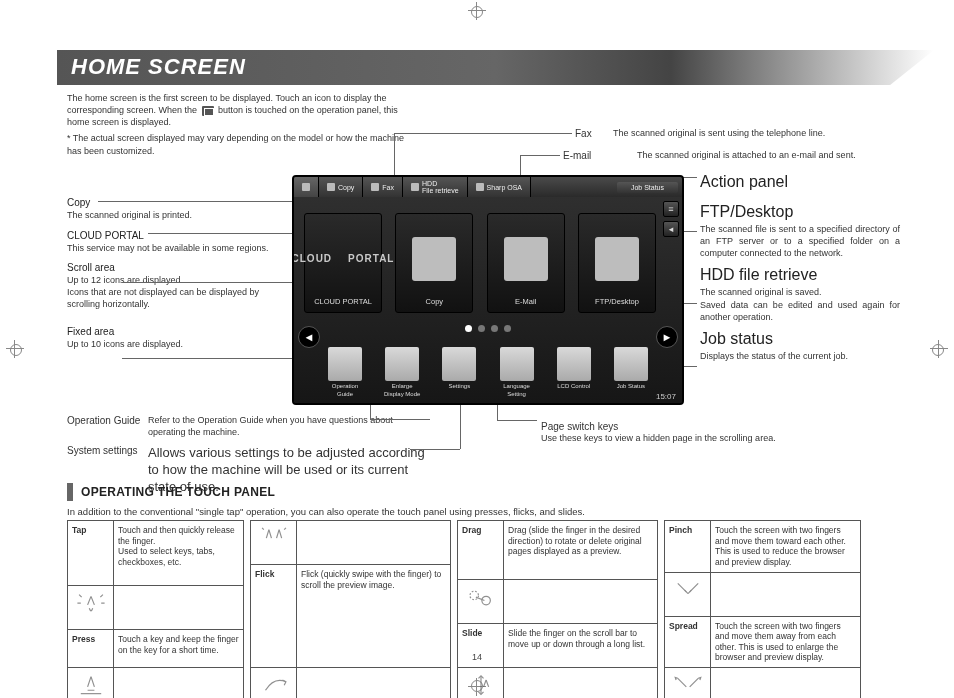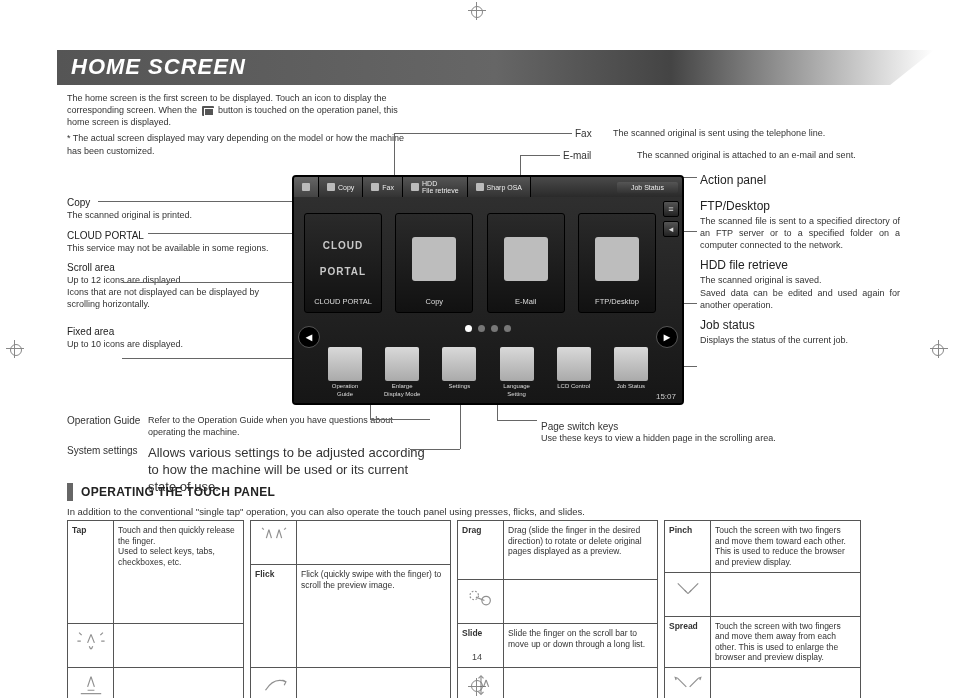--- a/index.html
+++ b/index.html
@@ -44,21 +44,21 @@
 
   
   .left-labels{position:absolute;left:67px;top:197px;width:230px}
   .left-labels .lbl{position:relative;margin-bottom:8px}
   .left-labels .lbl .t{font-size:10px;color:#222}
   .left-labels .lbl .d{font-size:9px;color:#333;line-height:1.3;margin-top:2px;max-width:210px}
   .leader-left{position:absolute;height:1px;background:#666;}
   
   .right-labels{position:absolute;left:700px;top:173px;width:200px}
   .right-labels .lbl{position:relative;margin-bottom:7px}
-  .right-labels .lbl .t{font-size:12px;color:#222}
+  .right-labels .lbl .t{font-size:16px;color:#222}
   .right-labels .lbl .d{font-size:9px;color:#333;line-height:1.35;margin-top:2px;text-align:justify}
   .leader-right{position:absolute;height:1px;background:#666;}
   .leader-v{position:absolute;width:1px;background:#666;}
 
   
   .fax-label{position:absolute;left:575px;top:128px;font-size:10px}
   .fax-desc{position:absolute;left:613px;top:128px;font-size:9px}
   .email-label{position:absolute;left:563px;top:150px;font-size:10px}
   .email-desc{position:absolute;left:637px;top:150px;font-size:9px}
 
@@ -83,21 +83,21 @@
   .panel .ttab.sel{background:linear-gradient(#666,#444)}
   .panel .ttab .ico{width:8px;height:8px;background:#bbb;border-radius:1px;display:inline-block}
   .panel .jobstatus-top{margin-left:auto;padding:2px 14px;font-size:7px;background:linear-gradient(#555,#333);border-radius:2px;margin-right:4px}
   .panel .body{position:relative;height:calc(100% - 20px);background:linear-gradient(#2f2f2f,#161616);}
   .panel .side{position:absolute;right:3px;top:4px;display:flex;flex-direction:column;gap:4px}
   .panel .side .sq{width:16px;height:16px;background:linear-gradient(#555,#222);border:1px solid #000;border-radius:2px;display:flex;align-items:center;justify-content:center;color:#ddd;font-size:9px}
   .panel .scroll-row{position:absolute;left:10px;right:26px;top:14px;height:104px;display:flex;justify-content:space-between;align-items:center}
   .panel .tile{width:78px;height:100px;background:linear-gradient(#2a2a2a,#111);border:1px solid #000;border-radius:3px;display:flex;flex-direction:column;align-items:center;justify-content:flex-end;padding:6px;color:#ddd;}
   .panel .tile .big{flex:1;display:flex;align-items:center;justify-content:center}
   .panel .tile .big .ic{width:44px;height:44px;background:#bdbdbd;border-radius:3px}
-  .panel .tile.cloud .big{flex-direction:column;gap:16px}
+  .panel .tile.cloud .big{flex-direction:row;gap:16px}
   .panel .tile.cloud .ctext{font-family:Arial;font-weight:bold;color:#c9c9c9;font-size:10px;letter-spacing:1px;line-height:1}
   .panel .tile .tl{font-size:7.5px;text-align:center;white-space:nowrap}
   .panel .dots{position:absolute;left:0;right:0;top:126px;text-align:center;letter-spacing:6px;color:#999;font-size:10px}
   .panel .dots .dot{display:inline-block;width:7px;height:7px;border-radius:50%;background:#777;margin:0 3px}
   .panel .dots .dot.on{background:#fff}
   .panel .arrow-l,.panel .arrow-r{position:absolute;top:140px;transform:translateY(-50%);width:22px;height:22px;border-radius:50%;background:#000;border:1px solid #555;color:#fff;display:flex;align-items:center;justify-content:center;font-size:11px}
   .panel .arrow-l{left:4px} .panel .arrow-r{right:4px}
   .panel .fixed-row{position:absolute;left:28px;right:28px;bottom:6px;height:56px;display:flex;justify-content:space-between;align-items:flex-end}
   .panel .ftile{width:46px;display:flex;flex-direction:column;align-items:center;gap:2px}
   .panel .ftile .fic{width:34px;height:34px;background:linear-gradient(#d9d9d9,#aaa);border-radius:2px}
@@ -336,20 +336,24 @@
     <tr>
           <td class="icon">
             <div class="gico"><svg viewBox="0 0 40 30">
                 <path d="M20 6 l-4 10 M20 6 l4 10 M18 20 q2 6 4 0"></path>
                 <path d="M6 4 l3 3 M34 4 l-3 3 M4 14 l4 0 M36 14 l-4 0"></path>
               </svg></div>
           </td>
           <td class="desc" style="border-top:1px solid #555;padding:0"></td>
         </tr>
     <tr>
+      <td class="name">Press</td>
+      <td class="desc">Touch a key and keep the finger on the key for a short time.</td>
+    </tr>
+    <tr>
           <td class="icon">
             <div class="gico"><svg viewBox="0 0 40 30">
                 <path d="M20 4 l-4 12 M20 4 l4 12 M16 20 l8 0"></path>
                 <path d="M8 24 l24 0"></path>
               </svg></div>
           </td>
           <td class="desc" style="padding:0"></td>
         </tr>
   </tbody>
     </table>

